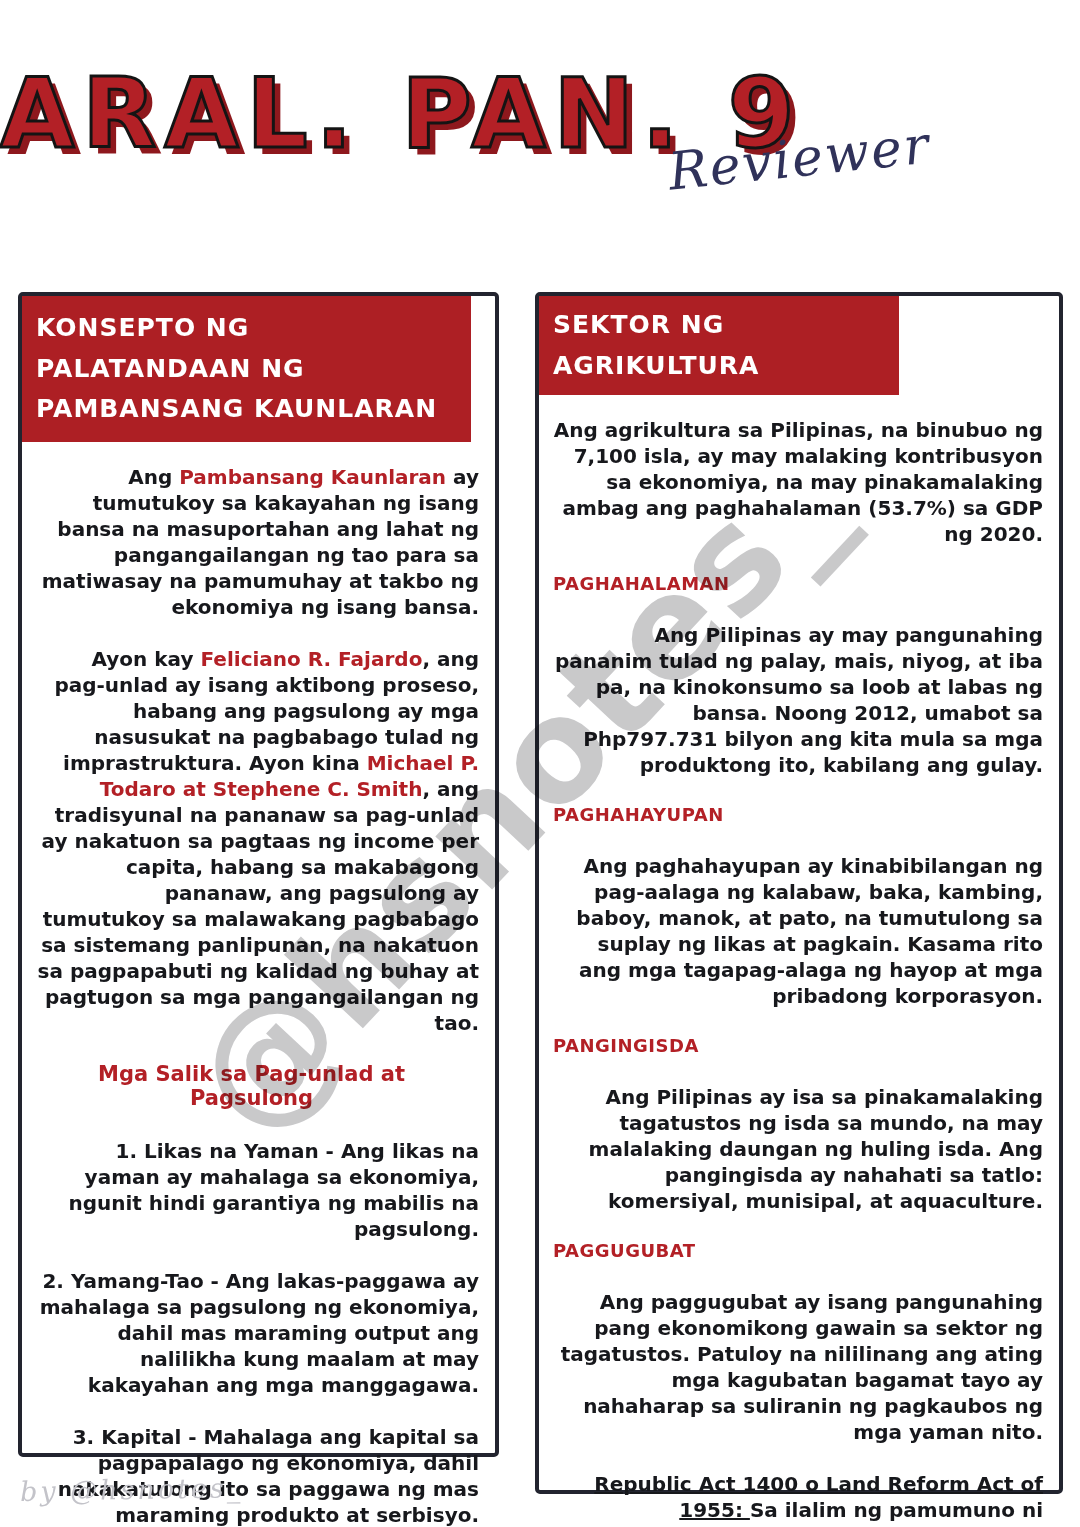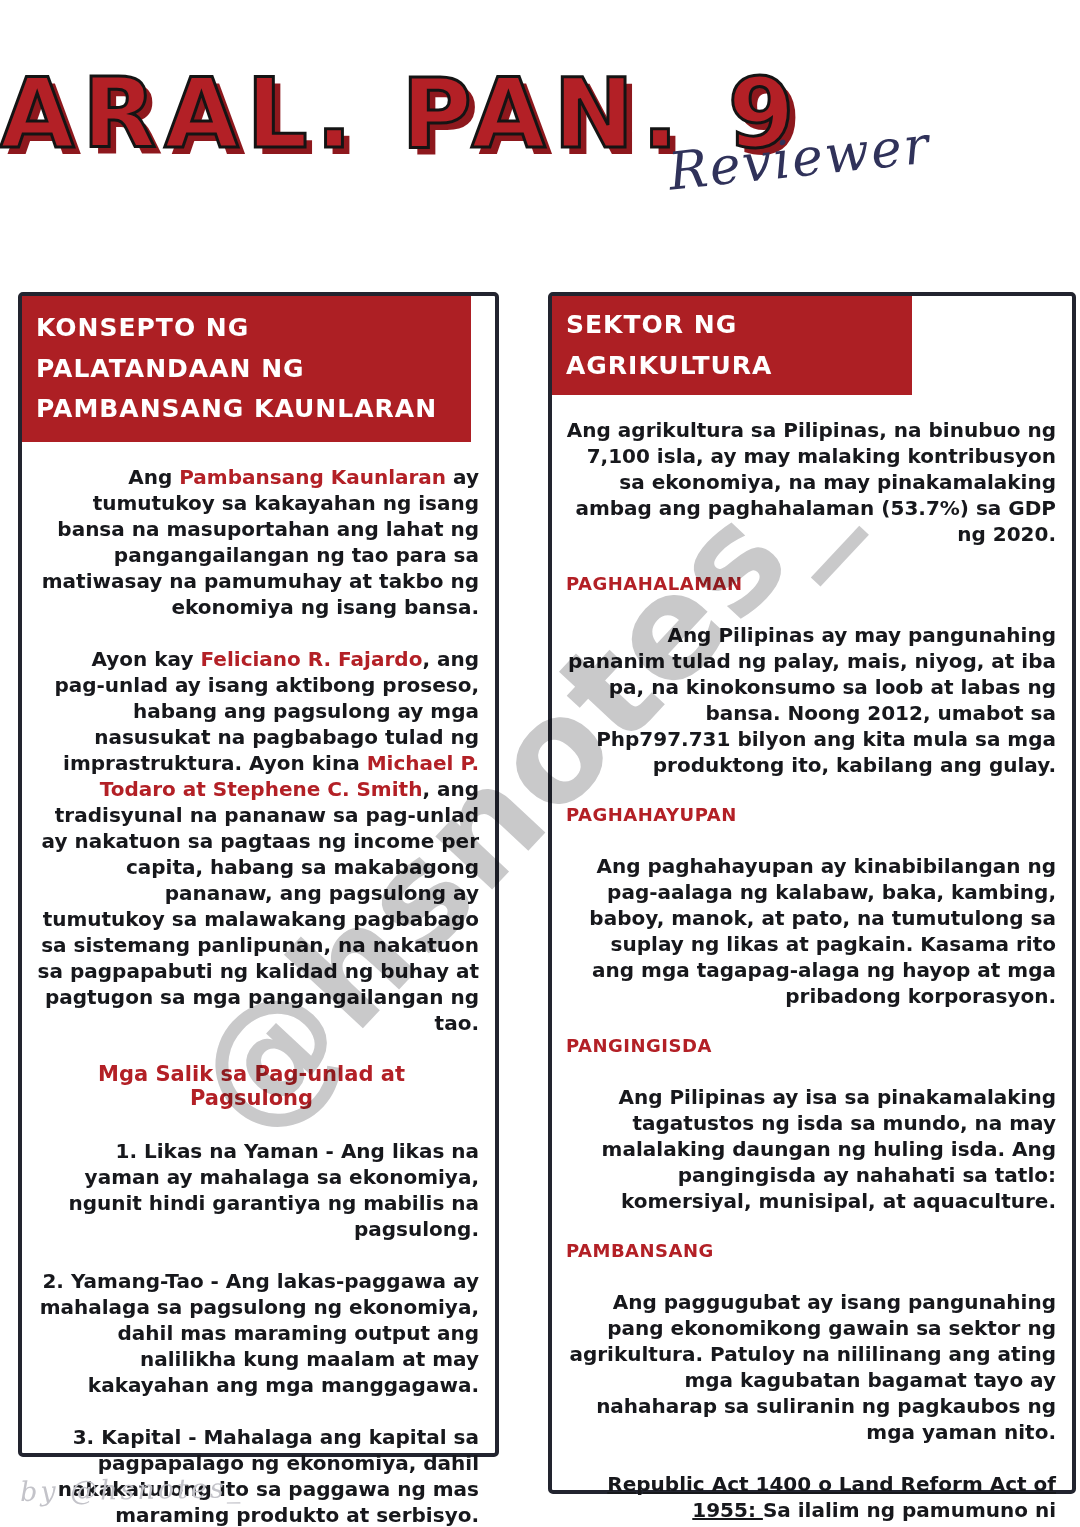--- a/index.html
+++ b/index.html
@@ -47,21 +47,21 @@
 
   
   .col-box{
     position:absolute;
     top:292px;
     background:#ffffff;
     border:4px solid var(--border-dark);
     border-radius:5px;
   }
   .col-left{ left:18px;  width:481px; height:1165px; }
-  .col-right{ left:548px; width:528px; height:1202px; }
+  .col-right{ left:535px; width:528px; height:1202px; }
 
   .col-header{
     background:var(--header-bg);
     color:#ffffff;
     font-weight:bold;
     font-size:25px;
     letter-spacing:1px;
     line-height:1.62;
     padding:12px 18px 12px 14px;
   }
@@ -149,21 +149,21 @@
 <div class="col-box col-right">
   <div class="col-header">SEKTOR NG AGRIKULTURA</div>
   <div class="col-body" id="right-body">
       <p class="body-p"><span>Ang agrikultura sa Pilipinas, na binubuo ng 7,100 isla, ay may malaking kontribusyon sa ekonomiya, na may pinakamalaking ambag ang paghahalaman (53.7%) sa GDP ng 2020.</span></p>
       <h3 class="side-head">PAGHAHALAMAN</h3>
       <p class="body-p"><span>Ang Pilipinas ay may pangunahing pananim tulad ng palay, mais, niyog, at iba pa, na kinokonsumo sa loob at labas ng bansa. Noong 2012, umabot sa Php797.731 bilyon ang kita mula sa mga produktong ito, kabilang ang gulay.</span></p>
       <h3 class="side-head">PAGHAHAYUPAN</h3>
       <p class="body-p"><span>Ang paghahayupan ay kinabibilangan ng pag-aalaga ng kalabaw, baka, kambing, baboy, manok, at pato, na tumutulong sa suplay ng likas at pagkain. Kasama rito ang mga tagapag-alaga ng hayop at mga pribadong korporasyon.</span></p>
       <h3 class="side-head">PANGINGISDA</h3>
       <p class="body-p"><span>Ang Pilipinas ay isa sa pinakamalaking tagatustos ng isda sa mundo, na may malalaking daungan ng huling isda. Ang pangingisda ay nahahati sa tatlo: komersiyal, munisipal, at aquaculture.</span></p>
-      <h3 class="side-head">PAMBANSANG</h3>
-      <p class="body-p"><span>Ang paggugubat ay isang pangunahing pang ekonomikong gawain sa sektor ng agrikultura. Patuloy na nililinang ang ating mga kagubatan bagamat tayo ay nahaharap sa suliranin ng pagkaubos ng mga yaman nito.</span></p>
+      <h3 class="side-head">PAGGUGUBAT</h3>
+      <p class="body-p"><span>Ang paggugubat ay isang pangunahing pang ekonomikong gawain sa sektor ng tagatustos. Patuloy na nililinang ang ating mga kagubatan bagamat tayo ay nahaharap sa suliranin ng pagkaubos ng mga yaman nito.</span></p>
       <p class="body-p"><span class="seg-underline">Republic Act 1400 o Land Reform Act of 1955: </span><span>Sa ilalim ng pamumuno ni Pangulong Ramon Magsaysay naisabatas ang repormang ito. Inatasan ng batas ang Land Tenure Administration na bumili ng mga pribadong lupang sakahan upang maibenta sa mga nananakahan dito.</span></p>
     </div>
 </div>
 
 <div class="watermark">@hsnotes_</div>
 
 <div class="credit">by  @hsnotes_</div>
 
 </body></html>

